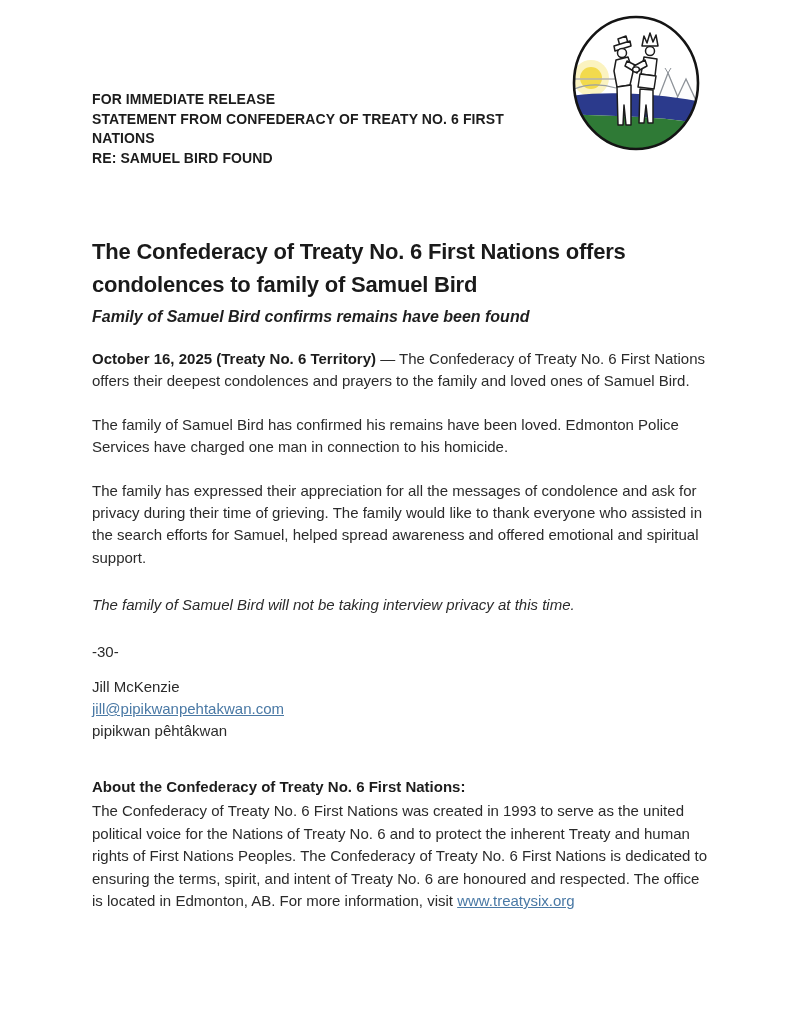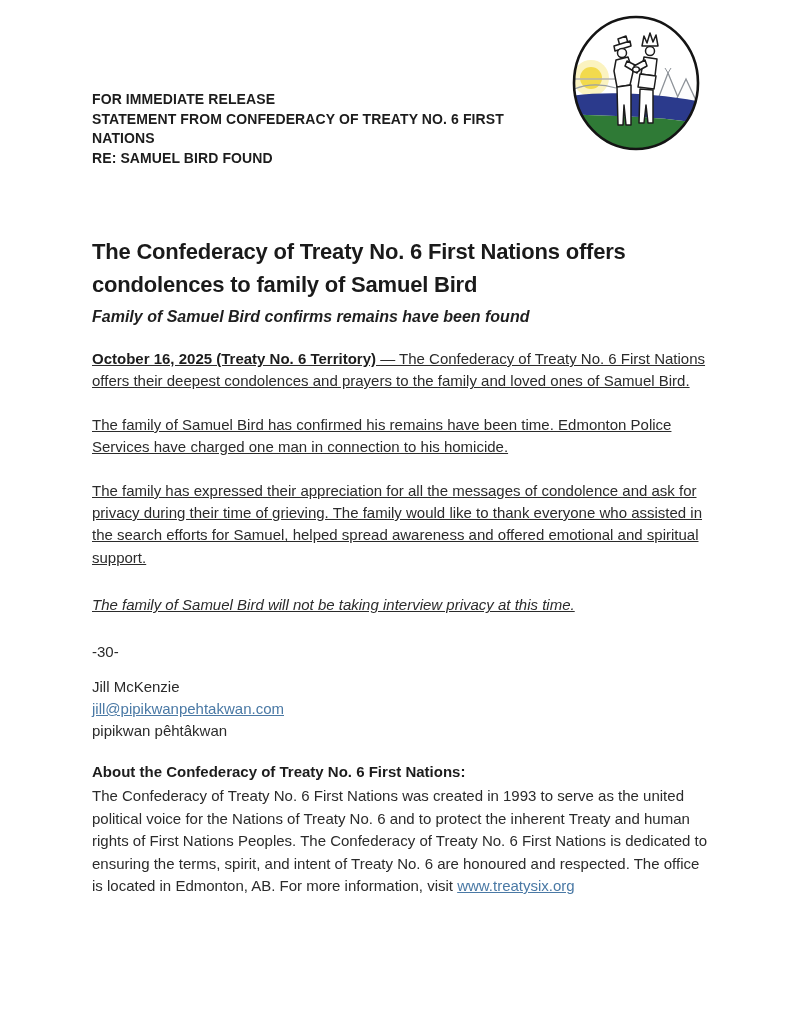--- a/index.html
+++ b/index.html
@@ -53,40 +53,39 @@
     line-height: 21px;
     font-style: italic;
     font-weight: 600;
     color: #1f1f1f;
   }
   .body-p {
     margin: 21px 0 0 0;
     font-size: 15px;
     line-height: 22.4px;
     color: #2b2b2b;
-    text-decoration: underline;
   }
   .body-p .lead-bold { font-weight: 700; color: #1c1c1c; }
   .italic-note {
     margin-top: 25px;
     font-style: italic;
   }
   .end-mark {
     margin-top: 26px;
     text-align: left;
     font-size: 15px;
     color: #2b2b2b;
   }
   .media-contact {
     margin-top: 16px;
     font-size: 15px;
     line-height: 22.4px;
   }
   .media-contact .heading { font-weight: 700; color: #1c1c1c; }
-  .about { margin-top: 18px; }
+  .about { margin-top: 33px; }
   .about .heading {
     font-weight: 700;
     color: #1c1c1c;
     font-size: 15px;
     line-height: 22.4px;
     margin: 0;
   }
   .about .about-text {
     margin: 2px 0 0 0;
     font-size: 15px;
@@ -158,21 +157,21 @@
     </svg>
   </div>
 
   <div class="content">
 
     <h1 class="headline">The Confederacy of Treaty No. 6 First Nations offers condolences to family of Samuel Bird</h1>
     <p class="subheadline">Family of Samuel Bird confirms remains have been found</p>
 
     <p class="body-p"><span class="lead-bold">October 16, 2025 (Treaty No. 6 Territory)</span><span> — The Confederacy of Treaty No. 6 First Nations offers their deepest condolences and prayers to the family and loved ones of Samuel Bird.</span></p>
 
-    <p class="body-p">The family of Samuel Bird has confirmed his remains have been time. Edmonton Police Services have charged one man in connection to his homicide.</p>
+    <p class="body-p">The family of Samuel Bird has confirmed his remains have been loved. Edmonton Police Services have charged one man in connection to his homicide.</p>
 
     <p class="body-p">The family has expressed their appreciation for all the messages of condolence and ask for privacy during their time of grieving. The family would like to thank everyone who assisted in the search efforts for Samuel, helped spread awareness and offered emotional and spiritual support.</p>
 
     <p class="body-p italic-note">The family of Samuel Bird will not be taking interview privacy at this time.</p>
 
     <div class="end-mark">-30-</div>
 
     <div class="media-contact">
       <div>Jill McKenzie</div>
       <div><a class="doc-link" href="#">jill@pipikwanpehtakwan.com</a></div>

